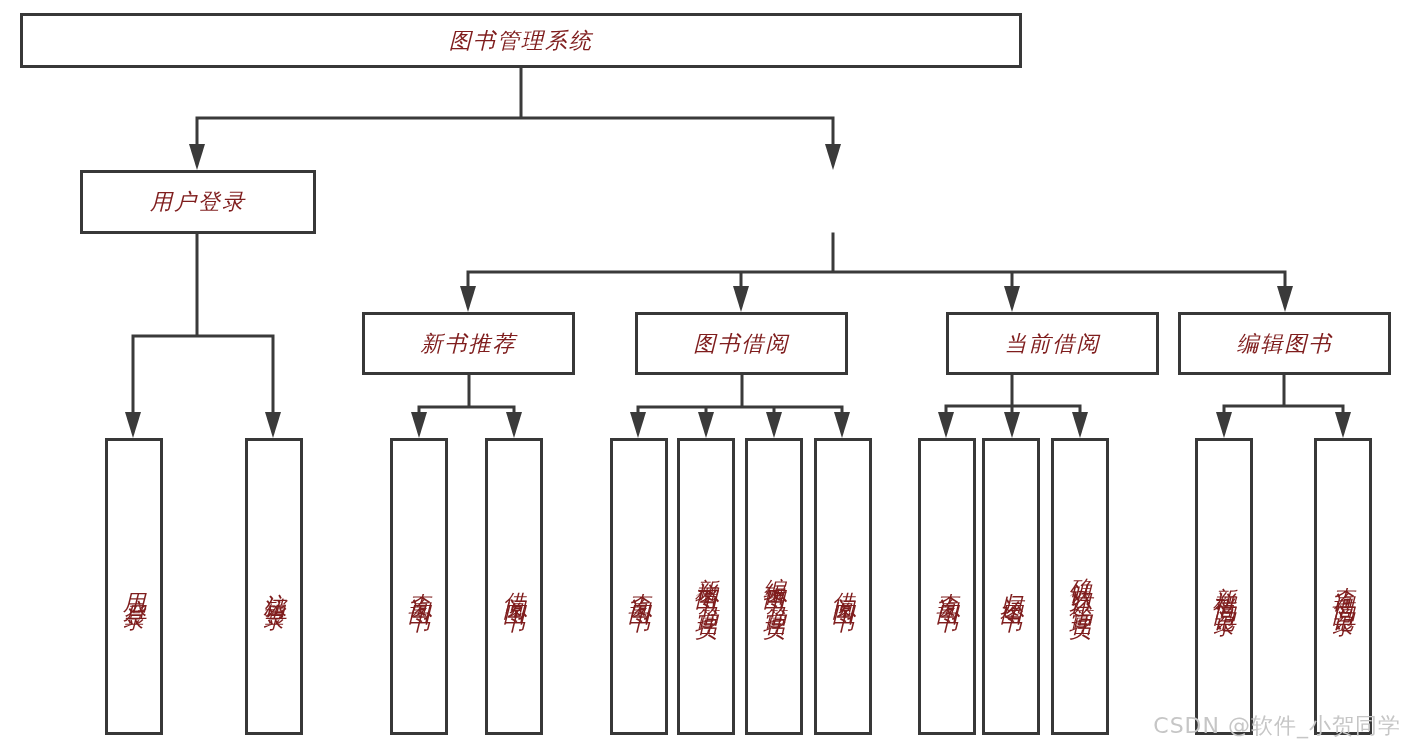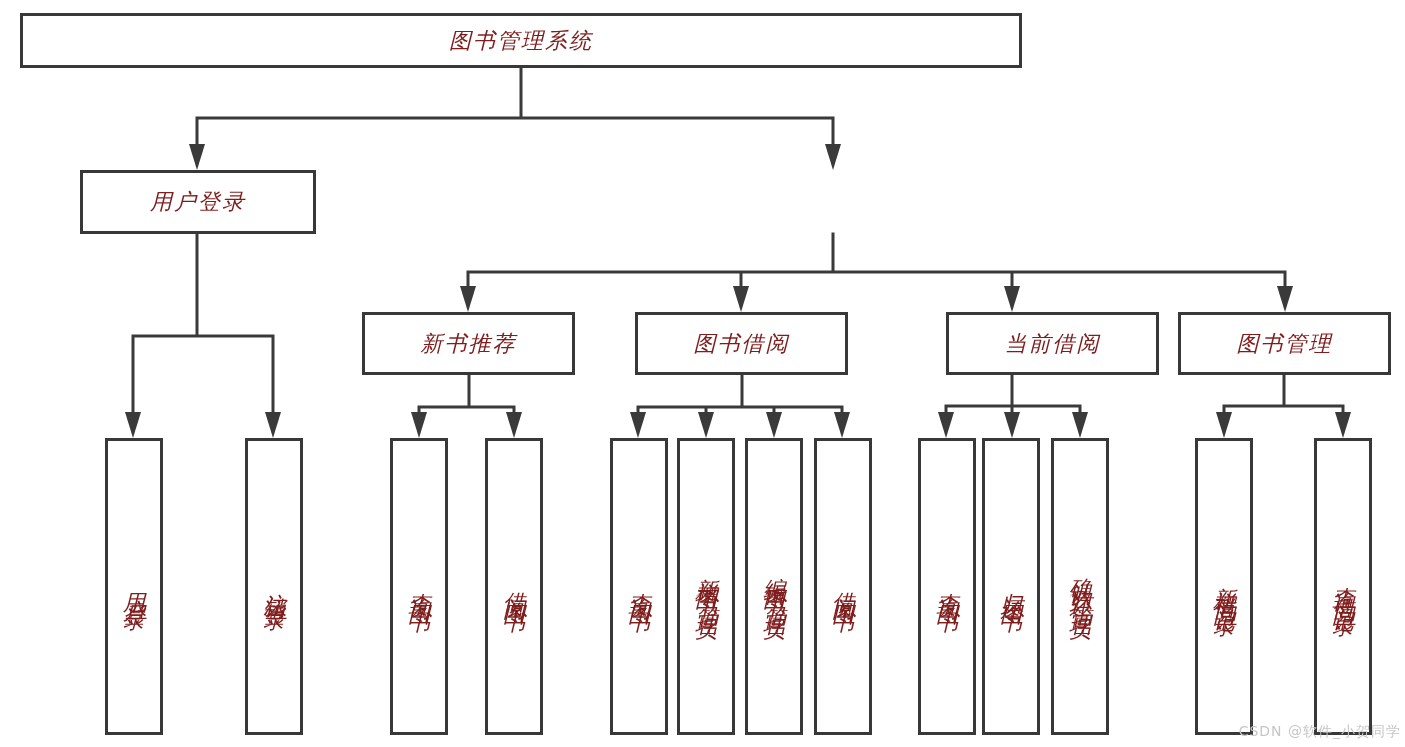--- a/index.html
+++ b/index.html
@@ -24,21 +24,21 @@
     writing-mode:vertical-rl; text-orientation:mixed;
     letter-spacing:6px; font-size:22px; line-height:1;
   }
   .lf-a1 { left:105px; }  .lf-a2 { left:245px; }
   .lf-b1 { left:390px; }  .lf-b2 { left:485px; }
   .lf-c1 { left:610px; }  .lf-c2 { left:677px; }  .lf-c3 { left:745px; }  .lf-c4 { left:814px; }
   .lf-d1 { left:918px; }  .lf-d2 { left:982px; }  .lf-d3 { left:1051px; }
   .lf-e1 { left:1195px; } .lf-e2 { left:1314px; }
   .watermark {
     position:absolute; right:4px; bottom:6px; z-index:3;
-    font-size:14px; color:#c6c6c6; letter-spacing:1px; white-space:nowrap;
+    font-size:22px; color:#c6c6c6; letter-spacing:1px; white-space:nowrap;
   }
 </style>
 </head>
 <body>
 
 <div class="stage">
 
   <svg class="connectors" viewBox="0 0 1405 747">
     <g fill="none" stroke="#3a3a3a" stroke-width="3" stroke-linecap="square">
 
@@ -79,21 +79,21 @@
     </g>
   </svg>
 
   <div class="box root-box">图书管理系统</div>
 
   <div class="box l2-1">用户登录</div>
 
   <div class="box l3 l3-1">新书推荐</div>
   <div class="box l3 l3-2">图书借阅</div>
   <div class="box l3 l3-3">当前借阅</div>
-  <div class="box l3 l3-4">图书管理</div>
+  <div class="box l3 l3-4">编辑图书</div>
 
   <div class="box leaf lf-a1">用户登录</div>
   <div class="box leaf lf-a2">注销登录</div>
 
   <div class="box leaf lf-b1">查询图书</div>
   <div class="box leaf lf-b2">借阅图书</div>
 
   <div class="box leaf lf-c1">查询图书</div>
   <div class="box leaf lf-c2">新增图书（管理员）</div>
   <div class="box leaf lf-c3">编辑图书（管理员）</div>

